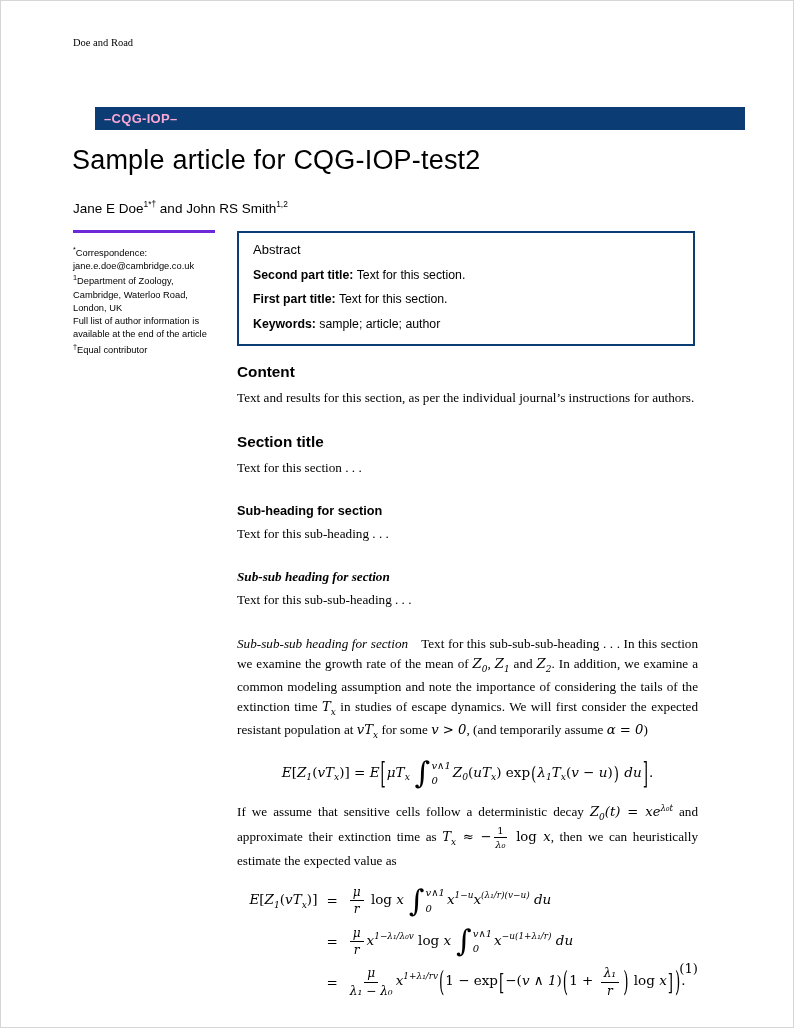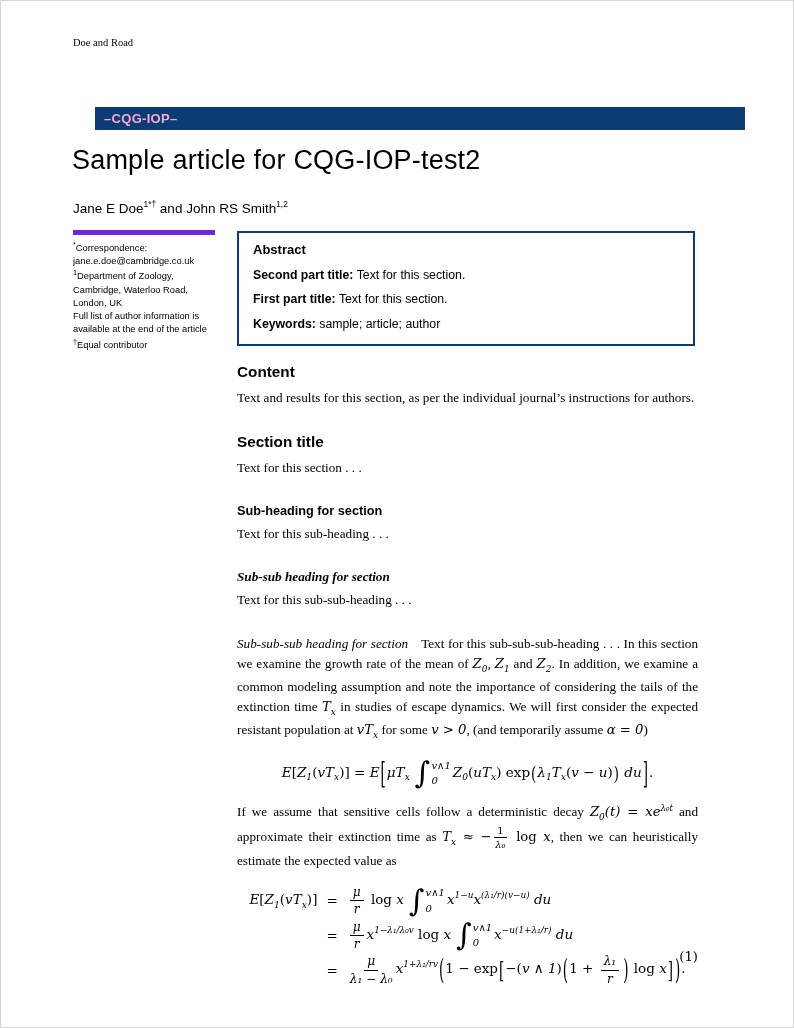--- a/index.html
+++ b/index.html
@@ -14,30 +14,30 @@
     position:absolute; left:72px; top:106px; width:650px; height:23px;
     background:#0b3d74; color:#f9a8d4; display:flex; align-items:center;
     padding-left:9px; box-sizing:border-box; font-weight:bold; font-size:13px; letter-spacing:0.3px;margin-left:22px;
   }
   .title { position:absolute; left:71px; top:144px; margin:0; font-size:27px; font-weight:normal; letter-spacing:0.2px; }
   .authors { position:absolute; left:72px; top:198px; font-size:13.5px; }
   .authors sup { font-size:0.62em; }
 
   .sidebar {
     position:absolute; left:72px; top:229px; width:142px;
-    font-size:9.3px; line-height:1.42; border-top:5px solid #6d28d9; padding-top:5px;
+    font-size:9.3px; line-height:1.42; border-top:3px solid #6d28d9; padding-top:12px;
   }
   .sidebar p { margin:0; }
   .sidebar sup { font-size:0.78em; }
 
   .abstract {
     position:absolute; left:236px; top:230px; width:458px; box-sizing:border-box;
     border:2px solid #0b3d74; padding:9px 14px 11px;
   }
-  .abs-heading { font-weight:bold; font-size:13px; margin:0 0 9px; }
+  .abs-heading { font-weight:normal; font-size:13px; margin:0 0 9px; }
   .abs-item { margin:6px 0 0; font-size:12.3px; line-height:1.5; }
   .abs-item b { font-weight:bold; }
 
   .main {
     position:absolute; left:236px; top:357px; width:461px;
     font-family:"Liberation Serif", serif; font-size:13.2px; line-height:1.56; text-align:justify;
   }
   .main h2 { font-family:"Liberation Sans", sans-serif; font-size:15.3px; font-weight:bold; margin:22px 0 4px; text-align:left; }
   .main h2.first { margin-top:2px; }
   .main h3 { font-family:"Liberation Sans", sans-serif; font-size:12.7px; font-weight:bold; margin:23px 0 2px; text-align:left; }
@@ -67,21 +67,21 @@
   .s13 { transform:scaleY(1.35); }
   .s17 { transform:scaleY(1.7); }
   .s20 { transform:scaleY(2.0); }
   .s22 { transform:scaleY(2.2); }
 
   .eq { text-align:center; margin:15px 0 13px; font-size:13.5px; }
   .eqline { display:inline-block; white-space:nowrap; text-align:left; }
 
   .align-wrap { position:relative; margin:13px 0 0; }
   .agrid { display:grid; grid-template-columns:max-content max-content max-content;
-           justify-content:center; align-items:center; row-gap:3px; font-size:13.5px; }
+           justify-content:center; align-items:center; row-gap:9px; font-size:13.5px; }
   .acell { white-space:nowrap; }
   .a-lhs { justify-self:end; }
   .a-rel { padding:0 9px; }
   .a-rhs { justify-self:start; }
   .eqnum { position:absolute; right:0; bottom:18px; font-family:"DejaVu Serif","Liberation Serif",serif; }
 </style>
 </head>
 <body>
 
 <div class="page">

